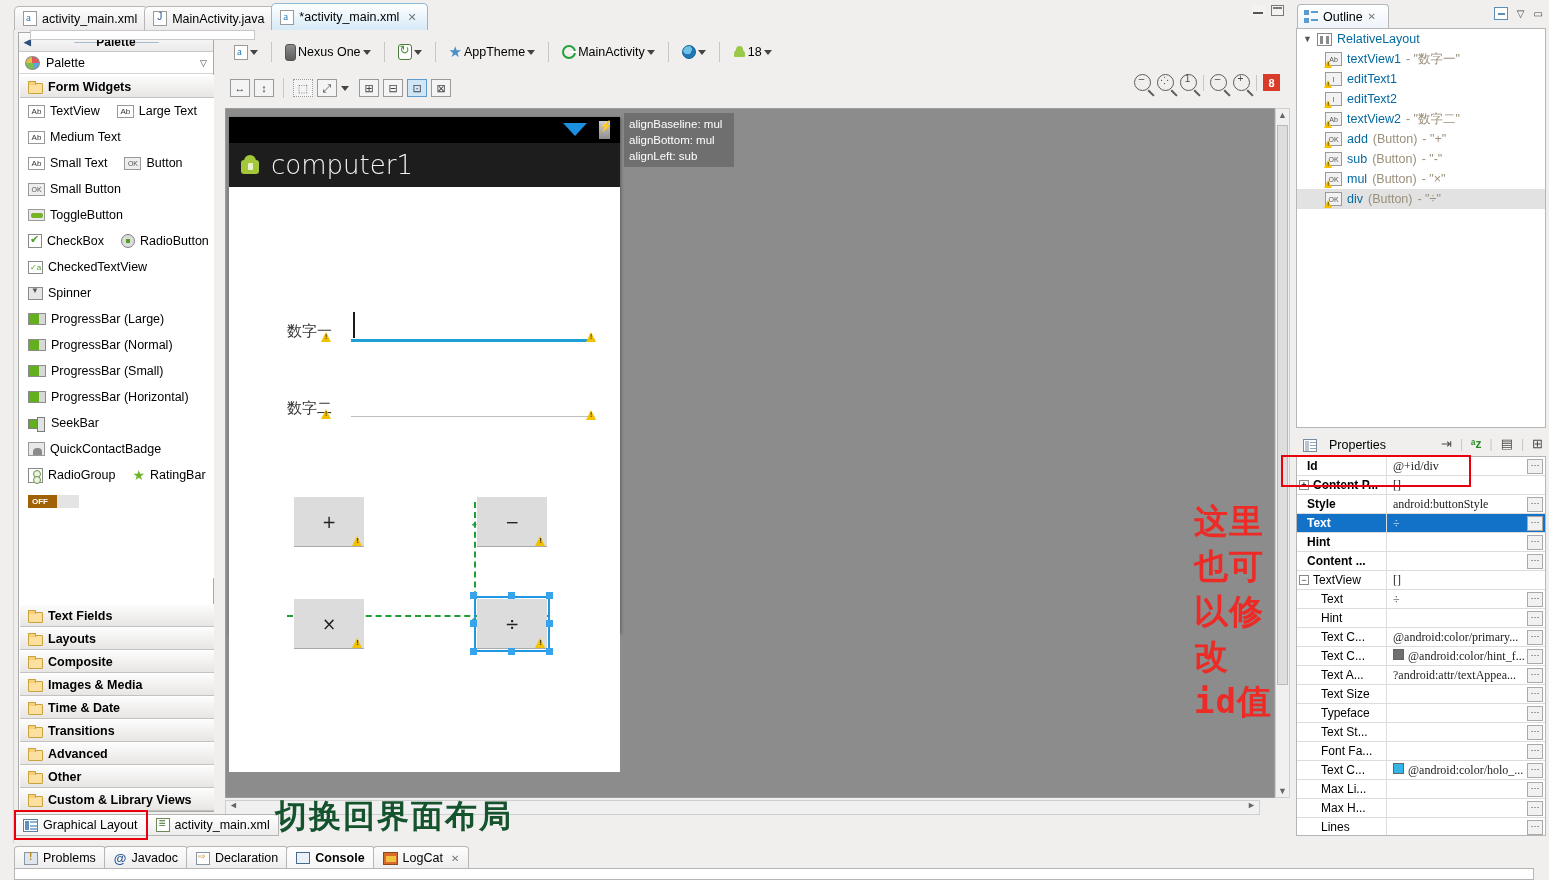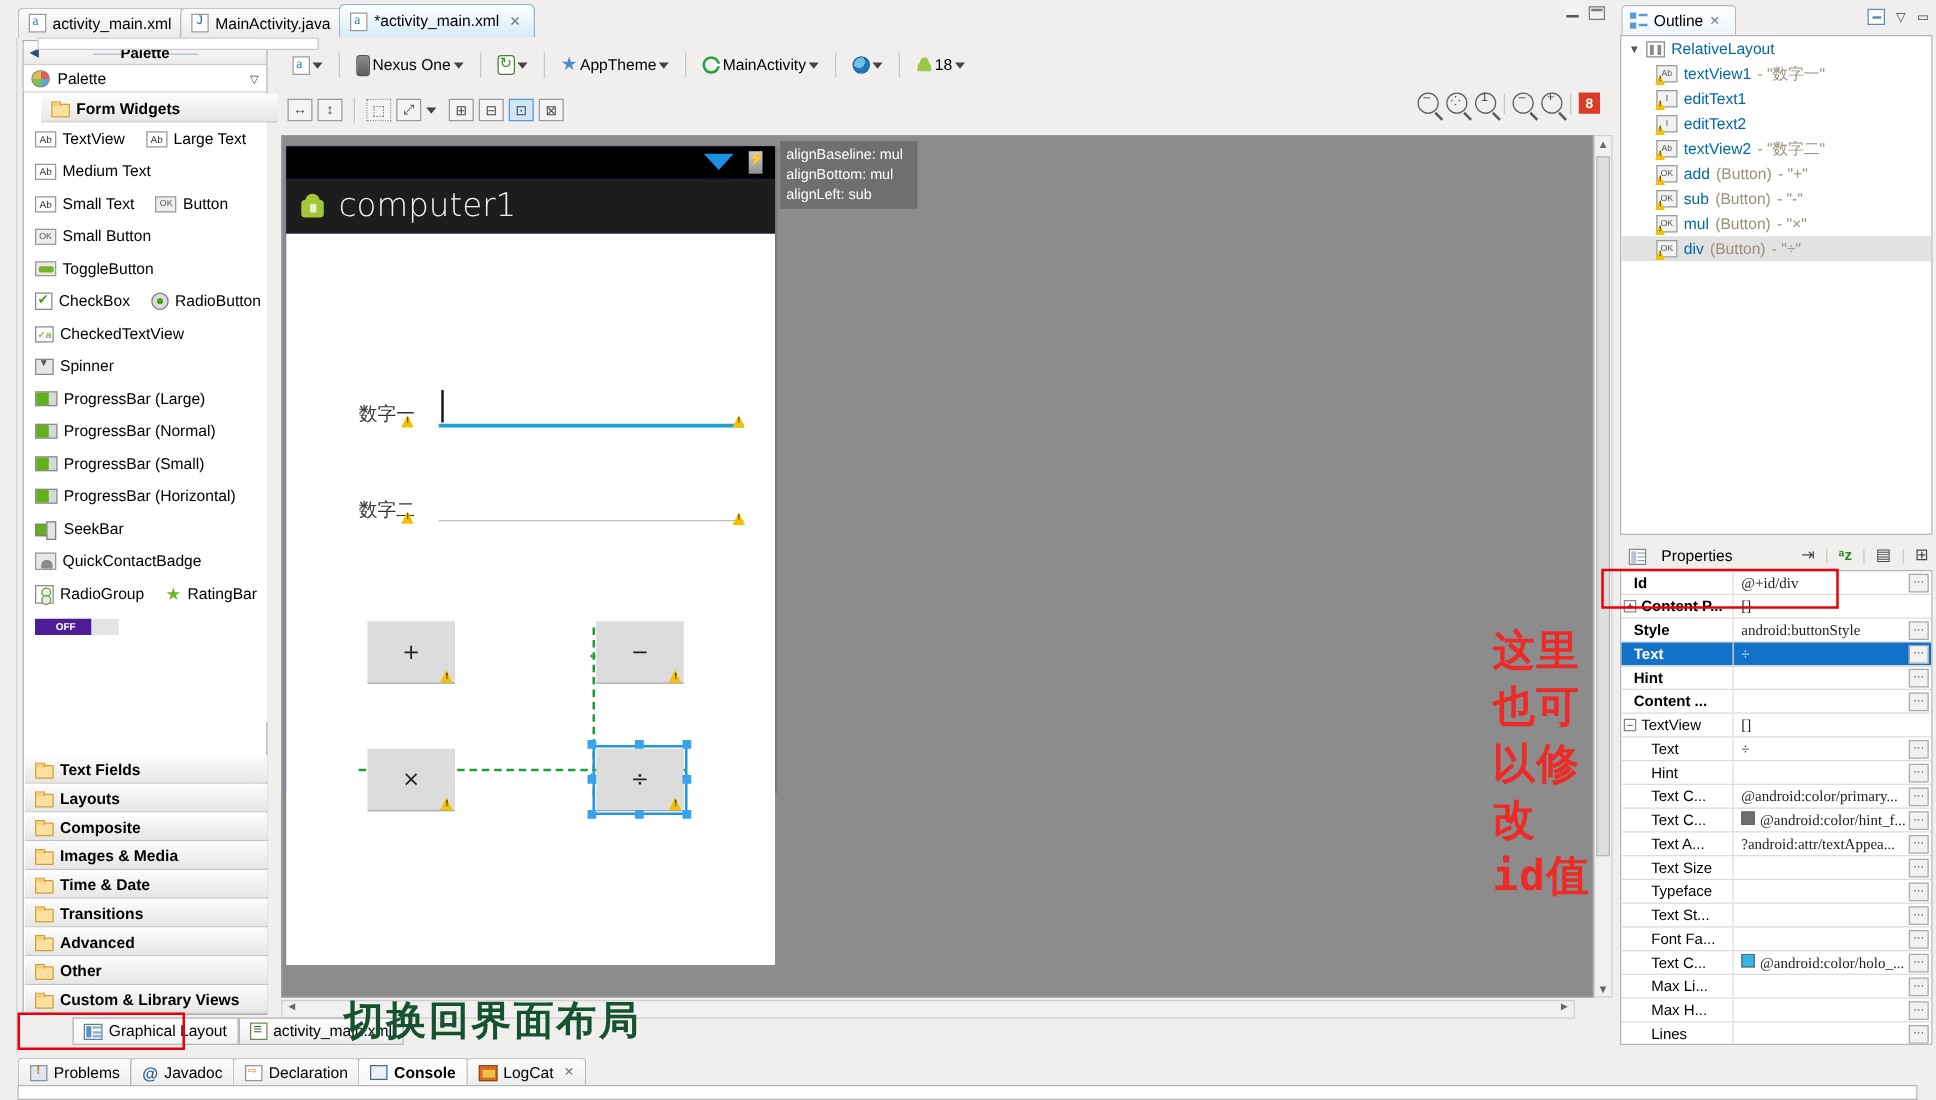--- a/index.html
+++ b/index.html
@@ -92,27 +92,27 @@
   .gi-seek { width:18px; height:13px; position:relative; }
   .gi-seek:before { content:""; position:absolute; left:0; top:2px; width:10px; height:8px; background:#62b01e; border:1px solid #7d7d7d;}
   .gi-seek:after { content:""; position:absolute; left:9px; top:0; width:6px; height:13px; background:#e3e3e3; border:1px solid #7d7d7d;}
   .gi-qcb { width:17px; height:14px; border:1px solid #999; background:#e8e8e8; position:relative; overflow:hidden;}
   .gi-qcb:after { content:""; position:absolute; left:4px; top:5px; width:9px; height:7px; border-radius:4px 4px 0 0; background:#8a8a8a;}
   .gi-rgrp { width:15px; height:15px; border:1px solid #8a8a8a; background:#fff; position:relative;}
   .gi-rgrp:before,.gi-rgrp:after { content:""; position:absolute; left:4px; width:6px; height:6px; border-radius:50%;
       border:1px solid #6a8f4a; background:#e9f3df;}
   .gi-rgrp:before { top:1px; } .gi-rgrp:after { top:7px; }
   .gi-star { color:#6fb52b; font-size:14px; line-height:12px; }
-  .gi-off { width:45px; height:13px; background:#4c1d95; color:#fff; font-size:8px;
-      text-align:center; padding-left:4px; line-height:13px; font-weight:bold;
+  .gi-off { width:29px; height:13px; background:#a16207; color:#fff; font-size:8px;
+      text-align:left; padding-left:4px; line-height:13px; font-weight:bold;
       box-shadow: 22px 0 0 #e4e4e4;}
   #pal-groups-bottom { position:absolute; left:1px; bottom:0px; width:194px; }
 
   
-  #editor-tabs { left:14px; top:812px; width:1276px; height:26px; display:flex; align-items:center; gap:0px;margin-left:44px; }
+  #editor-tabs { left:14px; top:812px; width:1276px; height:26px; display:flex; align-items:center; gap:0px; }
   .bottab { height:22px; display:flex; align-items:center; gap:5px; padding:0 8px;
       border:1px solid #b5b5b5; background:linear-gradient(#fff,#ececec); font-size:12.5px; }
   .bottab.sel { background:linear-gradient(#fff,#f4f4f4); }
   .ic-glayout { width:15px; height:13px; border:1px solid #5a7fa5; background:#fff; position:relative;}
   .ic-glayout:before { content:""; position:absolute; left:1px; top:1px; width:4px; height:9px; background:#5d8fbf;}
   .ic-glayout:after { content:""; position:absolute; left:6px; top:1px; width:7px; height:2px; background:#8fb4d6;
       box-shadow:0 4px 0 #8fb4d6, 0 7px 0 #8fb4d6;}
   .ic-src { width:14px; height:14px; border:1px solid #6a8a55; background:#fff; position:relative;}
   .ic-src:after { content:"≡"; position:absolute; left:2px; top:-3px; font-size:12px; color:#3a6b28;}
 
@@ -146,21 +146,21 @@
   .mag { width:17px; height:17px; border:1.6px solid #5b5b5b; border-radius:50%; position:relative; display:inline-block;}
   .mag:after { content:""; position:absolute; right:-5px; bottom:-4px; width:8px; height:2.2px;
       background:#5b5b5b; transform:rotate(45deg); }
   .mag span { position:absolute; left:0; top:-2px; width:13px; text-align:center; font-size:10px; color:#4a4a4a;}
   .redbadge { width:17px; height:17px; background:#d93b28; color:#fff; font-size:11px; font-weight:bold;
       display:flex; align-items:center; justify-content:center; }
 
   
   #canvas { position:absolute; left:3px; top:76px; width:1050px; height:690px; background:#8c8c8c;
       border:1px solid #9c9c9c; overflow:hidden; }
-  #device { position:absolute; left:3px; top:8px; width:391px; height:516px; background:#1d4ed8;
+  #device { position:absolute; left:3px; top:8px; width:391px; height:516px; background:#bef264;
       box-shadow:1px 1px 3px rgba(0,0,0,.35); }
   #statusbar { height:26px; background:#000; position:relative; }
   #statusbar .wifi { position:absolute; right:33px; top:6px; width:0; height:0;
       border-left:12px solid transparent; border-right:12px solid transparent; border-top:13px solid #1c8fe0;}
   #statusbar .batt { position:absolute; right:10px; top:4px; width:11px; height:18px;
       background:linear-gradient(#cfcfcf,#8f8f8f); }
   #statusbar .batt:after { content:"⚡"; position:absolute; left:0; top:-1px; font-size:11px; color:#fff;}
   #appbar { height:44px; background:#1d1d1d; display:flex; align-items:center; gap:10px; padding-left:10px; }
   #appbar .title { color:#f2f2f2; font-size:26px; font-weight:300; font-family:"DejaVu Sans",sans-serif;}
   .droid { width:22px; height:22px; position:relative; }
@@ -326,21 +326,21 @@
     <span class="arrowl">◀</span>
     <span class="dashes">——</span>
     <span>Palette</span>
     <span class="dashes">——</span>
   </div>
   <div id="palette-head">
     <span style="width:15px;height:14px;border-radius:50%;background:conic-gradient(#e05b5b 0 25%,#5ba7e0 0 50%,#7fc04a 0 75%,#e0c04a 0 100%);border:1px solid #888;"></span>
     <span class="lbl">Palette</span>
     <span style="color:#444;font-size:9px">▽</span>
   </div>
-  <div class="pal-group" style="position:absolute;left:14px;top:42px;width:194px;">
+  <div class="pal-group" style="position:absolute;left:1px;top:42px;width:194px;">
     <span class="folder"></span>
     <span>Form Widgets</span>
   </div>
   <div id="pal-items">
       <div class="pal-row">
         <div class="pal-item">
           <span class="gi gi-ab">Ab</span>
           <span>TextView</span>
         </div>
         <div class="pal-item">

